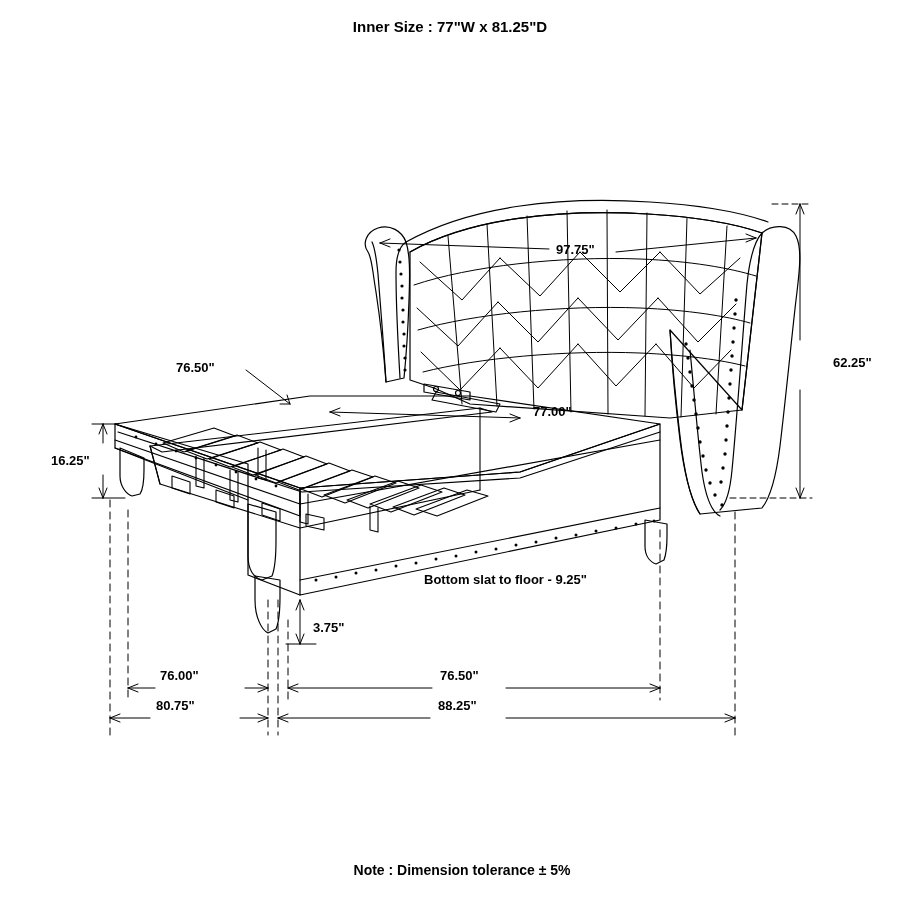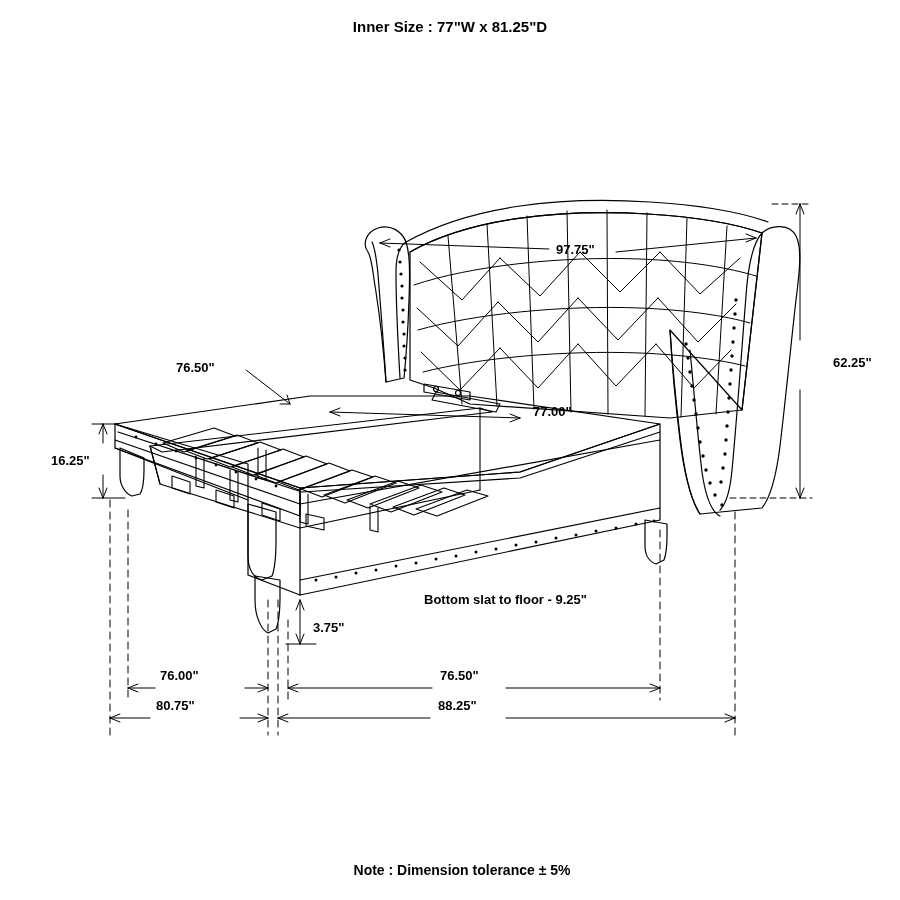--- a/index.html
+++ b/index.html
@@ -297,19 +297,19 @@
     </g>
   </g>
 </svg>
 
 <div class="txt dim" style="left:556px; top:242px;">97.75"</div>
 <div class="txt dim" style="left:833px; top:355px;">62.25"</div>
 <div class="txt dim" style="left:533px; top:404px;">77.00"</div>
 <div class="txt dim" style="left:176px; top:360px;">76.50"</div>
 <div class="txt dim" style="left:51px; top:453px;">16.25"</div>
 <div class="txt dim" style="left:313px; top:620px;">3.75"</div>
-<div class="txt dim" style="left:424px; top:592px;text-align:center;">Bottom slat to floor - 9.25"</div>
+<div class="txt dim" style="left:424px; top:572px;text-align:center;">Bottom slat to floor - 9.25"</div>
 <div class="txt dim" style="left:160px; top:668px;">76.00"</div>
 <div class="txt dim" style="left:440px; top:668px;">76.50"</div>
 <div class="txt dim" style="left:156px; top:698px;">80.75"</div>
 <div class="txt dim" style="left:438px; top:698px;">88.25"</div>
 
 <div class="txt note">Note : Dimension tolerance ± 5%</div>
 
 </body></html>

